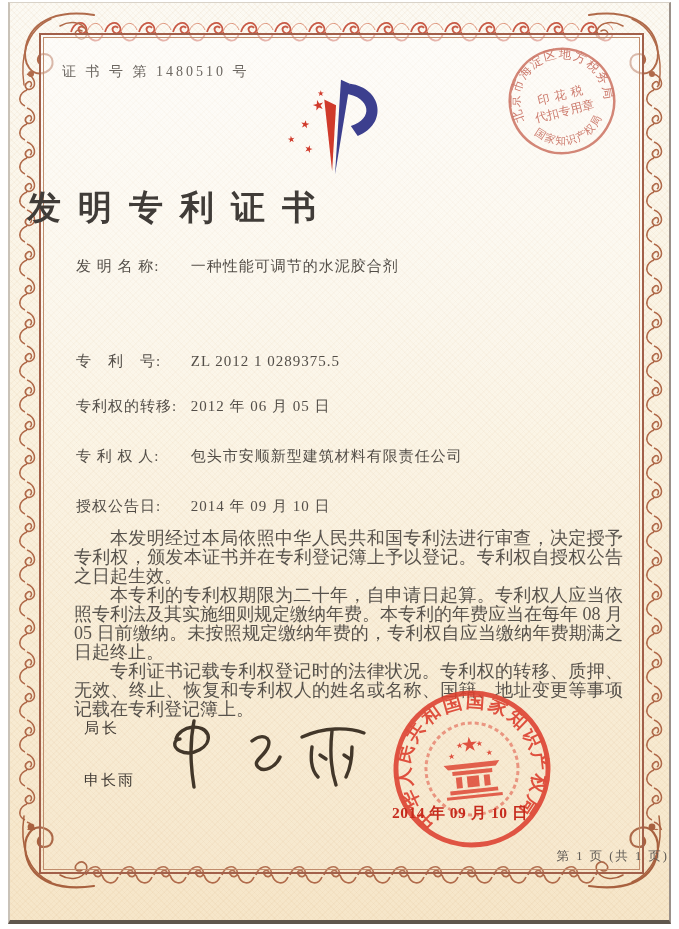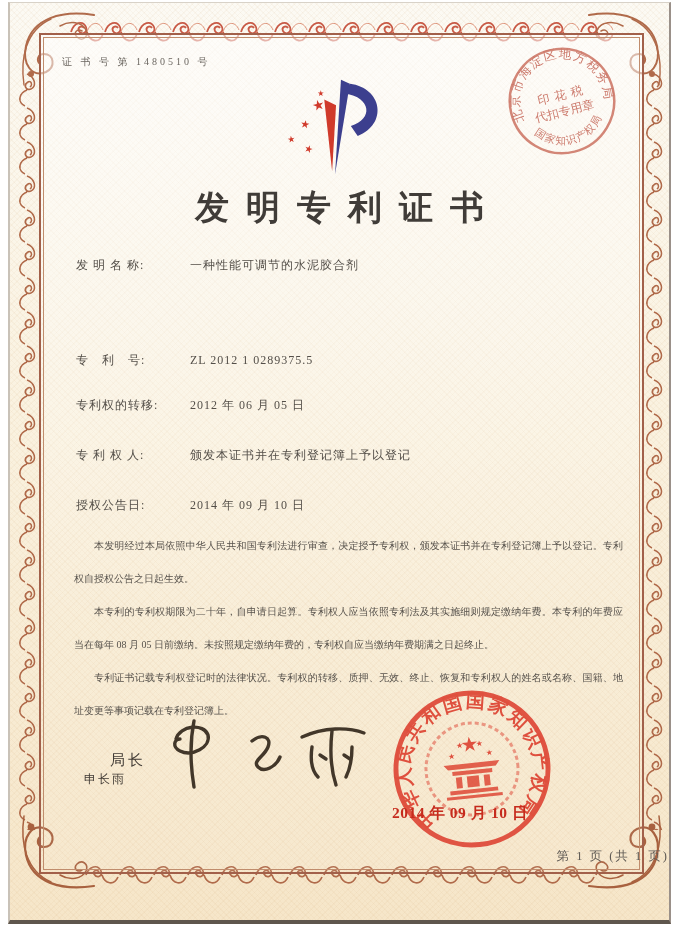--- a/index.html
+++ b/index.html
@@ -13,32 +13,32 @@
     border-top:1px solid #d8d2c8;border-bottom:4px solid #5f564d;}
   .inner{position:absolute;left:29px;right:25px;top:30px;bottom:46px;
     border:2px solid #a2604a;
     background:linear-gradient(180deg,rgba(255,255,255,.55),rgba(255,255,255,.05) 70%);}
   .inner::after{content:"";position:absolute;inset:2px;border:1px solid #c08c6c;pointer-events:none;}
   .strip{position:absolute;}
   .corner{position:absolute;width:82px;height:82px;}
   .corner.tr{transform:scaleX(-1);}
   .corner.bl{transform:scaleY(-1);}
   .corner.br{transform:scale(-1,-1);}
-  .cert-no{position:absolute;left:52px;top:52px;font-size:10px;letter-spacing:3px;color:#6b6660;}
+  .cert-no{position:absolute;left:52px;top:60px;font-size:14px;letter-spacing:3px;color:#6b6660;}
   .logo{position:absolute;left:266px;top:74px;width:128px;height:102px;}
-  .title{position:absolute;left:0;right:0;top:182px;text-align:center;font-size:34px;
+  .title{position:absolute;left:0;right:0;top:182px;font-size:34px;
     font-weight:600;letter-spacing:17px;text-indent:17px;color:#403c38;}
-  .row{position:absolute;left:66px;right:40px;font-size:12px;color:#534e48;letter-spacing:1px;}
+  .row{position:absolute;left:66px;right:40px;font-size:15px;color:#534e48;letter-spacing:1px;}
   .row .lab{display:inline-block;min-width:104px;}
   .row .val{margin-left:6px;}
-  .paras{position:absolute;left:64px;right:46px;top:526px;font-size:10px;line-height:33px;
+  .paras{position:absolute;left:64px;right:46px;top:526px;font-size:18px;line-height:19px;
     color:#57524c;text-align:justify;}
   .paras p{margin:0;text-indent:2em;}
-  .signer-title{position:absolute;left:74px;top:748px;font-size:15px;letter-spacing:3px;color:#403a34;margin-left:26px;}
-  .signer-name{position:absolute;left:74px;top:768px;font-size:12px;letter-spacing:2px;color:#403a34;}
+  .signer-title{position:absolute;left:74px;top:716px;font-size:15px;letter-spacing:3px;color:#403a34;}
+  .signer-name{position:absolute;left:74px;top:768px;font-size:15px;letter-spacing:2px;color:#403a34;}
   .signature{position:absolute;left:150px;top:706px;width:232px;height:96px;}
   .seal{position:absolute;left:380px;top:684px;width:164px;height:164px;opacity:.88;transform:rotate(-6deg);}
   .seal-date{position:absolute;left:382px;top:800px;width:170px;font-size:15.5px;font-weight:bold;
     color:#c62b1d;letter-spacing:.5px;z-index:5;}
   .footer{position:absolute;left:0;right:0;top:845px;text-align:right;font-size:12.5px;
     letter-spacing:2px;color:#5f5a54;}
   .tax-seal{position:absolute;left:494px;top:40px;width:116px;height:116px;opacity:.8;transform:rotate(-14deg);}
 </style>
 </head>
 <body>
@@ -136,21 +136,21 @@
   <div class="row" style="top:349px">
     <span class="lab">专　利　号:</span>
     <span class="val">ZL 2012 1 0289375.5</span>
   </div>
   <div class="row" style="top:394px">
     <span class="lab">专利权的转移:</span>
     <span class="val">2012 年 06 月 05 日</span>
   </div>
   <div class="row" style="top:444px">
     <span class="lab">专 利 权 人:</span>
-    <span class="val">颁发本证书并在专利登记簿上予以登记</span>
+    <span class="val">包头市安顺新型建筑材料有限责任公司</span>
   </div>
   <div class="row" style="top:494px">
     <span class="lab">授权公告日:</span>
     <span class="val">2014 年 09 月 10 日</span>
   </div>
 
   <div class="paras">
     <p>本发明经过本局依照中华人民共和国专利法进行审查，决定授予专利权，颁发本证书并在专利登记簿上予以登记。专利权自授权公告之日起生效。</p>
     <p>本专利的专利权期限为二十年，自申请日起算。专利权人应当依照专利法及其实施细则规定缴纳年费。本专利的年费应当在每年 08 月 05 日前缴纳。未按照规定缴纳年费的，专利权自应当缴纳年费期满之日起终止。</p>
     <p>专利证书记载专利权登记时的法律状况。专利权的转移、质押、无效、终止、恢复和专利权人的姓名或名称、国籍、地址变更等事项记载在专利登记簿上。</p>

